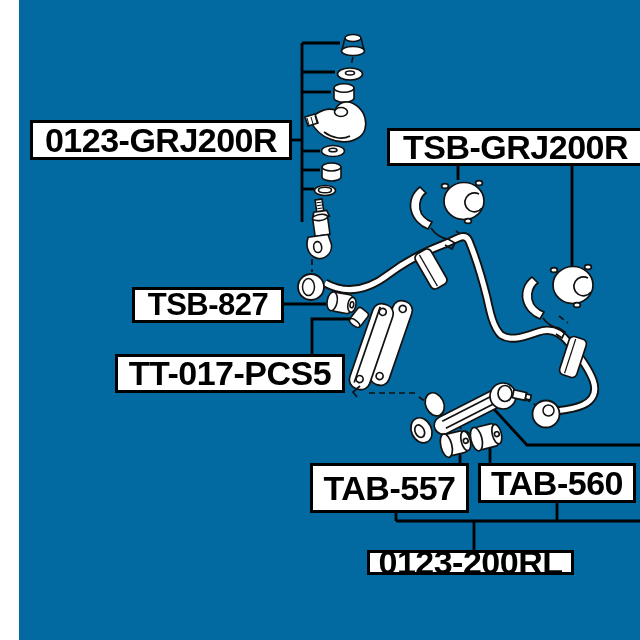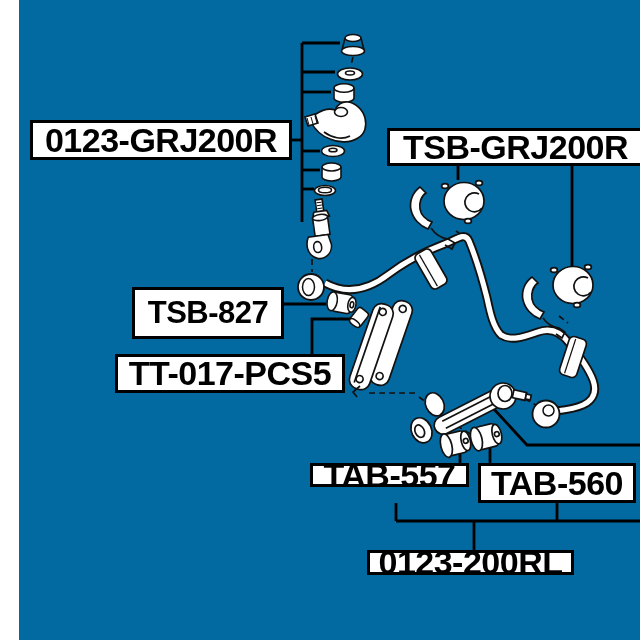--- a/index.html
+++ b/index.html
@@ -209,22 +209,22 @@
         <circle cx="478" cy="436.5" r="2.4"></circle>
         <ellipse cx="457" cy="436.5" rx="5.5" ry="12"></ellipse>
       </g>
     </g>
   </svg>
 
   <div class="plabel" style="left:11px;top:120px;width:262px;height:40px;font-size:34px;">0123-GRJ200R</div>
 
   <div class="plabel" style="left:368px;top:128px;width:257px;height:38px;font-size:34px;">TSB-GRJ200R</div>
 
-  <div class="plabel" style="left:113px;top:287px;width:152px;height:52px;font-size:31px;">TSB-827</div>
+  <div class="plabel" style="left:113px;top:287px;width:152px;height:36px;font-size:31px;">TSB-827</div>
 
   <div class="plabel" style="left:96px;top:354px;width:230px;height:39px;font-size:34px;text-align:center;">TT-017-PCS5</div>
 
-  <div class="plabel" style="left:291px;top:463px;width:159px;height:24px;font-size:34px;">TAB-557</div>
+  <div class="plabel" style="left:291px;top:463px;width:159px;height:50px;font-size:34px;">TAB-557</div>
 
   <div class="plabel" style="left:459px;top:463px;width:158px;height:40px;font-size:34px;">TAB-560</div>
 
   <div class="plabel" style="left:348px;top:550px;width:207px;height:25px;font-size:34px;">0123-200RL</div>
 </div>
 
 </body></html>

